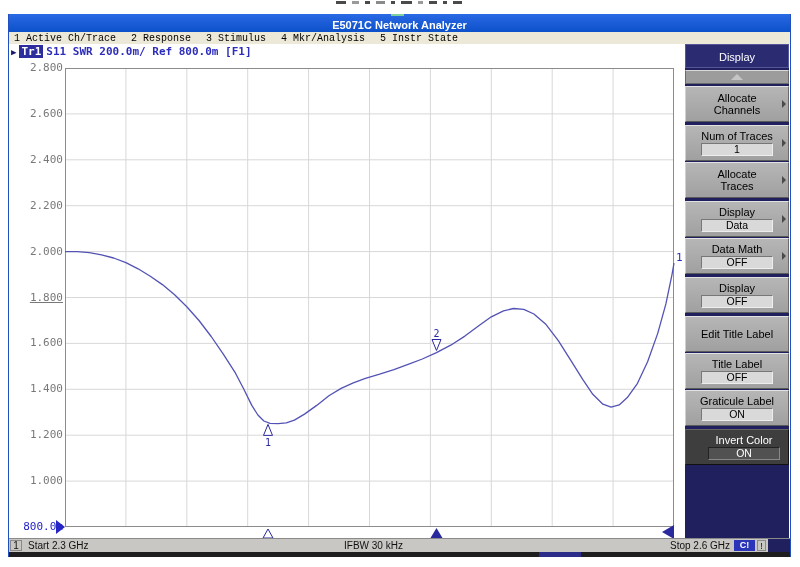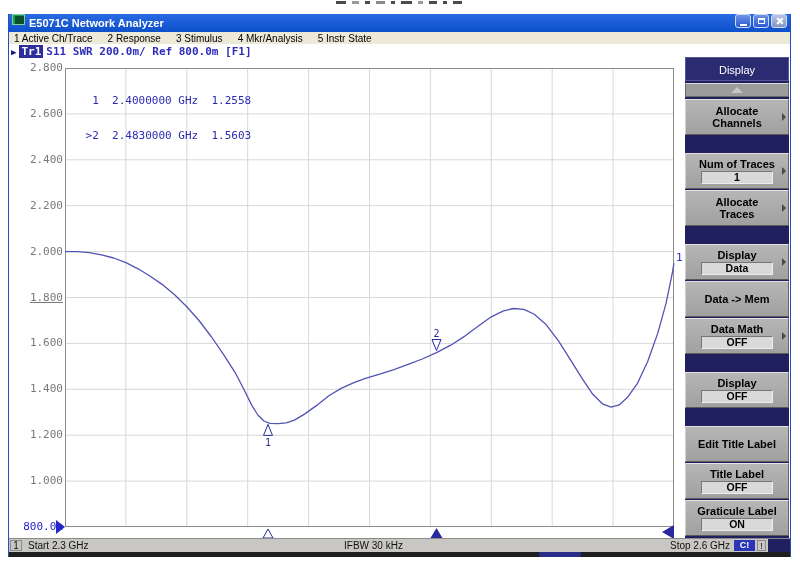--- a/index.html
+++ b/index.html
@@ -13,38 +13,38 @@
   #crop-frag i:nth-child(3){width:5px;} #crop-frag i:nth-child(4){width:9px;background:#8a8a8a;}
   #crop-frag i:nth-child(5){width:4px;} #crop-frag i:nth-child(6){width:11px;}
   #crop-frag i:nth-child(7){width:5px;background:#9a9a9a;} #crop-frag i:nth-child(8){width:8px;}
   #crop-frag i:nth-child(9){width:4px;} #crop-frag i:nth-child(10){width:9px;}
 
   #win { position:absolute; left:8px; top:14px; width:783px; height:543px; background:#fff;
          border-left:1px solid #2050c0; border-right:1px solid #2050c0; }
 
   
   #titlebar { position:absolute; left:0; top:0; width:100%; height:18px;
-    background:linear-gradient(#2a6ae4, #0c50ca); display:flex; padding:0 3px; }
+    background:linear-gradient(#2a6ae4, #0c50ca); display:flex; align-items:center; padding:0 3px;flex-direction:column; }
   #app-icon { width:13px; height:11px; background:#0b4f2b; border:1px solid #7fcf9f;
     box-shadow:inset 2px 1px 0 #1d9e58; margin-right:4px; }
   #title-text { color:#fff; font-weight:bold; font-size:11px; line-height:18px; }
   #win-btns { margin-left:auto; display:flex; gap:2px; }
   .winbtn { width:16px; height:14px; border-radius:3px; border:1px solid #cfdcf8;
     background:linear-gradient(#6f94e8,#2a5ad0); display:flex; align-items:center; justify-content:center; position:relative; }
   .winbtn.closebtn { background:linear-gradient(#b9c4e2,#8494c2); }
   .glyph-min { display:block; width:7px; height:2px; background:#fff; margin-top:7px; }
   .glyph-restore { display:block; width:7px; height:6px; border:1px solid #fff; border-top-width:2px; }
   .glyph-close { display:block; width:8px; height:8px; position:relative; }
   .glyph-close::before, .glyph-close::after { content:""; position:absolute; left:3.5px; top:0;
     width:1.6px; height:8px; background:#fff; }
   .glyph-close::before { transform:rotate(45deg); } .glyph-close::after { transform:rotate(-45deg); }
 
   
   #menubar { position:absolute; left:0; top:18px; width:100%; height:14px; background:#ece9d8;
-    border-bottom:1px solid #c9c5b2; display:flex; align-items:center; padding-left:5px; }
+    border-bottom:1px solid #c9c5b2; display:flex; align-items:center; padding-left:5px;font-family:Liberation Mono, monospace; }
   .menu-item { font-size:10px; color:#000; margin-right:15px; line-height:12px; white-space:nowrap; }
 
   
   #content { position:absolute; left:0; top:30px; width:100%; height:494px; background:#fff; }
 
   #trace-line { position:absolute; left:2px; top:1px; display:flex; align-items:center; gap:3px;
     font-family:"DejaVu Sans Mono", monospace; font-size:11px; font-weight:bold; }
   #tr-pointer { color:#18186e; font-size:9px; }
   #tr-label { background:#2d2d9e; color:#fff; padding:0 2px; }
   #tr-text { color:#2d2dbb; white-space:pre; }
@@ -52,28 +52,28 @@
   .ylabel { position:absolute; left:2px; width:52px; text-align:right;
     font-family:"DejaVu Sans Mono", monospace; font-size:11px; color:#787878; line-height:12px; }
   .ylabel.refblue { color:#2222c8; }
 
   #plot { position:absolute; left:56px; top:24px; width:609px; height:459px; overflow:visible; }
 
   #marker-readout { position:absolute; left:70px; top:28px; font-family:"DejaVu Sans Mono", monospace;
     font-size:11px; color:#2b2bb0; line-height:11.5px; white-space:pre; }
 
   
-  #sidebar { position:absolute; left:676px; top:13px; width:104px; height:494px; background:#20205e; overflow:hidden; }
+  #sidebar { position:absolute; left:676px; top:0; width:104px; height:494px; background:#20205e; overflow:hidden; }
   #sk-header { height:24px; background:#2b2b72; color:#fff; font-size:11px; text-align:center;
     line-height:24px; border:1px solid #55559a; margin-bottom:2px; }
   .sk-scroll { height:14px; background:#9c9c9c; border:1px solid #6a6a6a; border-top-color:#d8d8d8;
     display:flex; align-items:center; justify-content:center; margin-bottom:2px; }
   .tri-up { width:0; height:0; border-left:6px solid transparent; border-right:6px solid transparent;
     border-bottom:6px solid #c6c6c6; }
-  .skgroup { margin-bottom:18px;font-weight:bold; }
+  .skgroup { margin-bottom:3px; }
   .skbtn { position:relative; height:36px; margin-bottom:1px; background:linear-gradient(#b6b6b6,#a0a0a0);
     border:1px solid; border-color:#e2e2e2 #6a6a6a #5a5a5a #d0d0d0;
     display:flex; flex-direction:column; align-items:center; justify-content:center;
     font-size:11px; color:#000; }
   .skbtn .lbl { text-align:center; line-height:12px; white-space:pre-line; }
   .skbtn .val { width:72px; height:13px; margin-top:1px; background:#d9d9d9;
     border:1px solid; border-color:#777 #eee #eee #777; text-align:center; font-size:10.5px; line-height:11px; }
   .skbtn .arrow { position:absolute; right:2px; top:50%; margin-top:-4px; width:0; height:0;
     border-left:4px solid #4a4a4a; border-top:4px solid transparent; border-bottom:4px solid transparent; }
   .skbtn.active { background:#3e3e3e; color:#fff; border-color:#666 #111 #111 #555;padding-left:14px; }
@@ -176,24 +176,20 @@
           <path d="M0.0 183.6 L12.2 183.6 L24.4 184.7 L36.5 186.8 L48.7 190.0 L60.9 194.6 L73.1 200.8 L85.3 208.2 L97.4 216.6 L109.6 226.7 L121.8 238.7 L134.0 252.5 L146.2 268.5 L158.3 286.2 L170.5 305.2 L178.6 320.8 L186.8 337.4 L192.9 347.0 L198.9 353.0 L205.0 355.3 L213.1 355.7 L221.3 354.8 L229.4 352.1 L239.5 346.1 L251.7 337.4 L263.9 327.7 L276.1 320.4 L288.3 314.9 L300.4 310.3 L314.7 306.2 L328.9 301.6 L345.1 295.6 L357.3 291.0 L371.5 284.6 L385.7 277.2 L399.9 268.1 L414.1 257.5 L426.3 248.8 L438.5 242.8 L448.6 240.5 L458.8 241.4 L468.9 246.0 L481.1 256.6 L493.3 272.6 L505.5 291.9 L517.7 311.4 L527.8 326.3 L537.9 336.2 L546.1 339.2 L554.2 336.9 L562.3 329.6 L572.5 315.3 L582.6 293.8 L592.8 265.1 L600.9 235.9 L607.0 206.6 L609.0 195.1" fill="none" stroke="#5353b5" stroke-width="1.3" stroke-linejoin="round"></path>
           <text x="611" y="193.075" fill="#2c2cc8" font-size="11" font-family="DejaVu Sans Mono, monospace">1</text>
           <polygon points="203,356.39390000000003 198.5,367.39390000000003 207.5,367.39390000000003" fill="#fff" stroke="#2a2a9e"></polygon>
           <text x="203" y="378.39390000000003" fill="#2a2a9e" font-size="10" text-anchor="middle" font-family="DejaVu Sans Mono, monospace">1</text>
           <polygon points="203,461 198,470 208,470" fill="#fff" stroke="#2a2a9e"></polygon>
           <polygon points="371.4900000000002,282.51115 366.9900000000002,271.51115 375.9900000000002,271.51115" fill="#fff" stroke="#2a2a9e"></polygon>
           <text x="371.4900000000002" y="268.51115" fill="#2a2a9e" font-size="10" text-anchor="middle" font-family="DejaVu Sans Mono, monospace">2</text>
           <polygon points="371.4900000000002,460 365.4900000000002,470 377.4900000000002,470" fill="#2a2a9e"></polygon>
         </svg>
 
-      <div id="marker-readout">
-        <div>  1  2.4000000 GHz  1.2558</div>
-        <div> &gt;2  2.4830000 GHz  1.5603</div>
-      </div>
 
       <div id="sidebar">
         <div id="sk-header">Display</div>
         <div id="sk-up" class="sk-scroll">
             <i class="tri-up"></i>
           </div>
         <div id="sk-list">
             <div class="skgroup">
               <div class="skbtn">
                 <div class="lbl">Allocate
@@ -211,23 +207,20 @@
                 <div class="lbl">Allocate
 Traces</div>
                 <i class="arrow"></i>
               </div>
             </div>
             <div class="skgroup">
               <div class="skbtn">
                 <div class="lbl">Display</div>
                 <div class="val">Data</div>
                 <i class="arrow"></i>
-              </div>
-              <div class="skbtn">
-                <div class="lbl">Data -&gt; Mem</div>
               </div>
               <div class="skbtn">
                 <div class="lbl">Data Math</div>
                 <div class="val">OFF</div>
                 <i class="arrow"></i>
               </div>
             </div>
             <div class="skgroup">
               <div class="skbtn">
                 <div class="lbl">Display</div>

